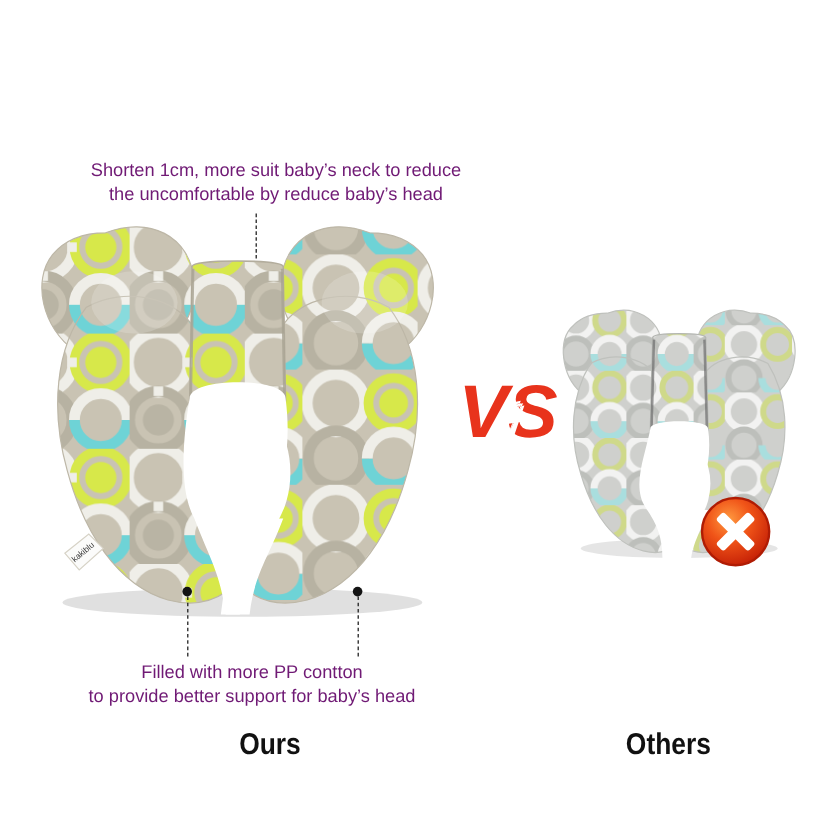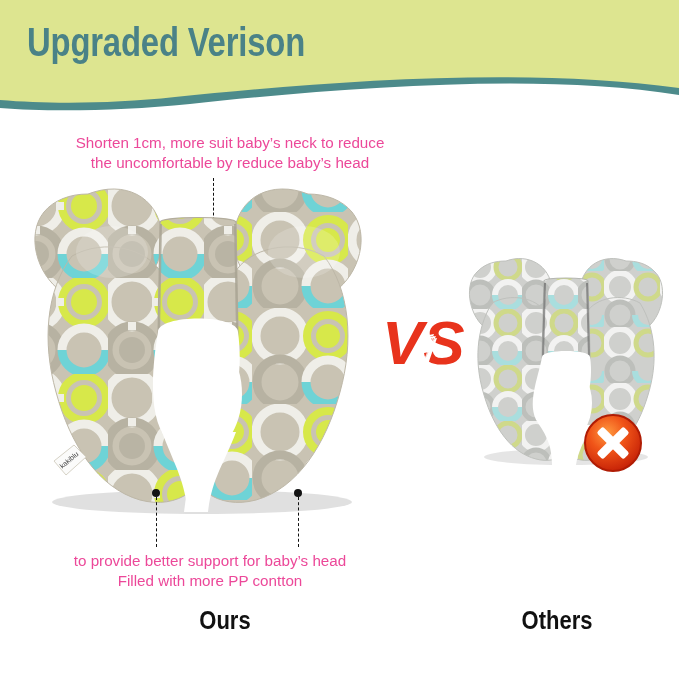--- a/index.html
+++ b/index.html
@@ -15,21 +15,21 @@
     position:absolute;left:27px;top:22px;
     font-family:"Liberation Sans Narrow","Liberation Sans",sans-serif;
     font-weight:bold;font-size:40px;letter-spacing:-0.2px;
     color:#4a8287;line-height:1;
     transform:scaleX(0.82);transform-origin:left top;
     white-space:nowrap;
   }
 
   
   .caption{
-    position:absolute;text-align:center;color:#ec4899;
+    position:absolute;text-align:center;color:#701a75;
     font-family:"Liberation Sans",sans-serif;font-size:15.2px;line-height:20px;
     white-space:nowrap;
   }
   .caption-top{left:0;top:133px;width:460px;}
   .caption-bottom{left:0;top:551px;width:420px;}
   .caption-line{display:block;}
 
   
   .leader{position:absolute;border-left:1.5px dashed #111;}
   .dot{position:absolute;width:8px;height:8px;border-radius:50%;background:#141414;}
@@ -56,27 +56,20 @@
   .blabel-others{left:477px;width:160px;}
 
   
   .tag{position:absolute;left:48px;top:441px;width:44px;height:40px;}
 </style>
 </head>
 <body>
 
 <div id="page">
 
-  <div class="header">
-    <svg class="header-svg" width="679" height="120" viewBox="0 0 679 120">
-      <path d="M0,0 H679 V95 C540,72 340,88 190,104 C120,111 50,112 0,108 Z" fill="#4d8b8b"></path>
-      <path d="M0,0 H679 V88 C520,66 320,82 175,97 C110,104 48,104 0,100 Z" fill="#dde590"></path>
-    </svg>
-    <div class="header-title">Upgraded Verison</div>
-  </div>
 
   <div class="caption caption-top">
     <span class="caption-line">Shorten 1cm, more suit baby’s neck to reduce</span>
     <span class="caption-line">the uncomfortable by reduce baby’s head</span>
   </div>
 
   <div class="leader" style="left:213px;top:178px;height:72px;"></div>
   <div class="dot" style="left:209px;top:248px;"></div>
 
   <div class="product product-ours">
@@ -175,22 +168,22 @@
     </svg>
   </div>
 
   <div class="dot" style="left:152px;top:489px;"></div>
   <div class="leader" style="left:156px;top:497px;height:50px;"></div>
 
   <div class="dot" style="left:294px;top:489px;"></div>
   <div class="leader" style="left:298px;top:497px;height:50px;"></div>
 
   <div class="caption caption-bottom">
+    <span class="caption-line">Filled with more PP contton</span>
     <span class="caption-line">to provide better support for baby’s head</span>
-    <span class="caption-line">Filled with more PP contton</span>
   </div>
 
   <div class="vs">
     <svg width="96" height="88" viewBox="0 0 96 88">
       <text x="4" y="68" font-family="Liberation Sans, sans-serif" font-size="62" font-weight="bold" font-style="italic" fill="#e8331c">VS</text>
 
       <path d="M62,2 L44,44 L56,42 L36,86 L58,40 L46,42 Z" fill="#ffffff"></path>
       <path d="M60,4 L46,40 L56,38 L40,80 L56,40 L46,42 Z" fill="#ffffff"></path>
       <path d="M63,0 L45,44 L57,42 L35,88 L44,86 L59,42 L47,44 L65,0 Z" fill="#ffffff"></path>
     </svg>

